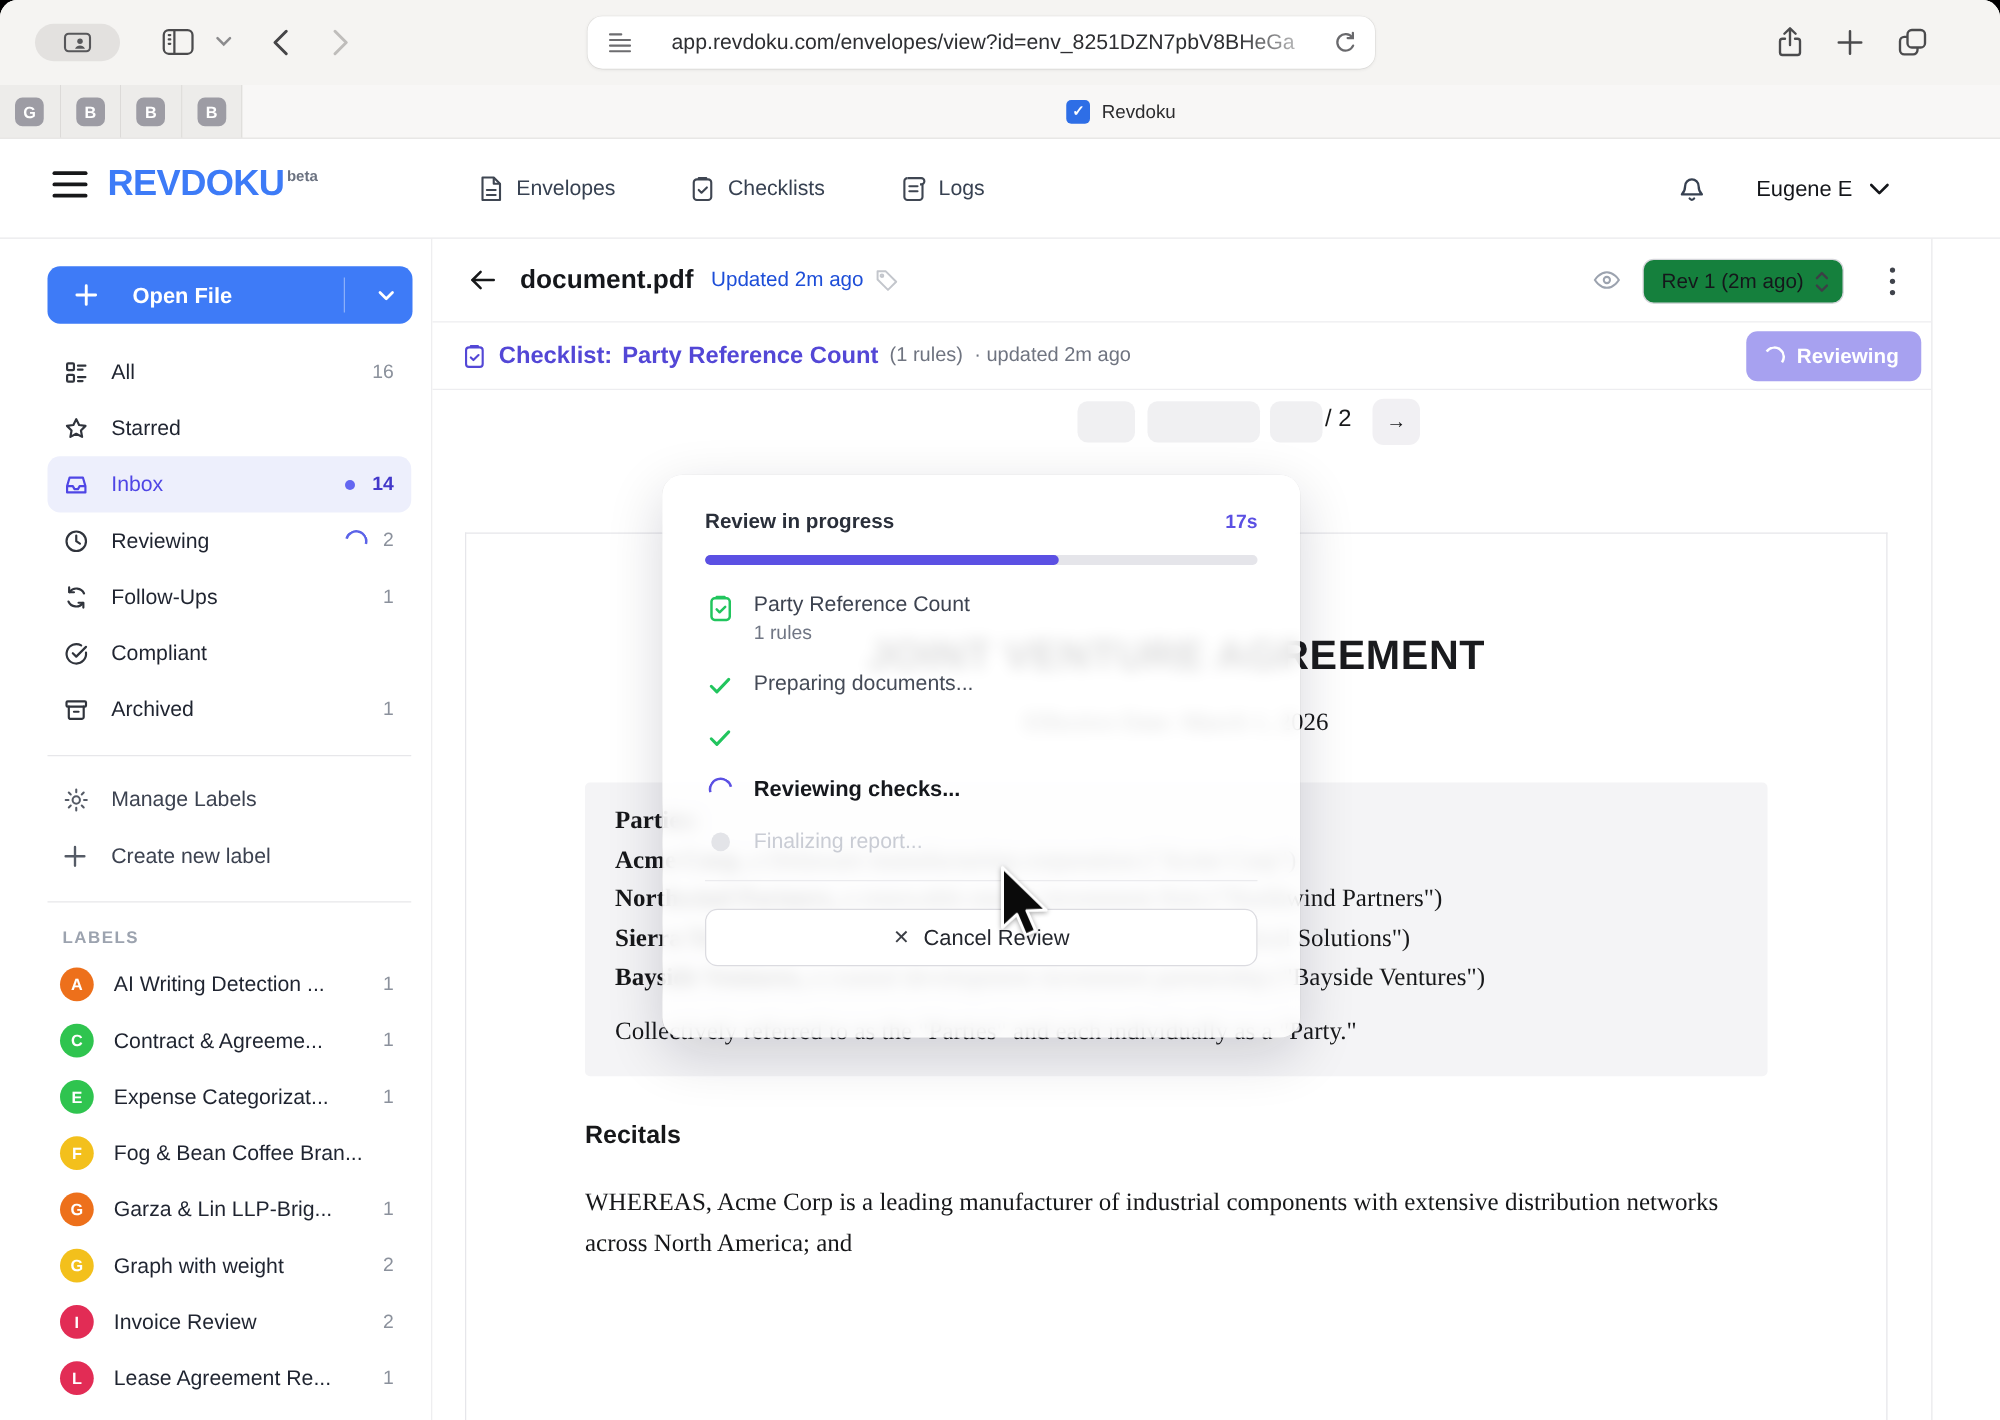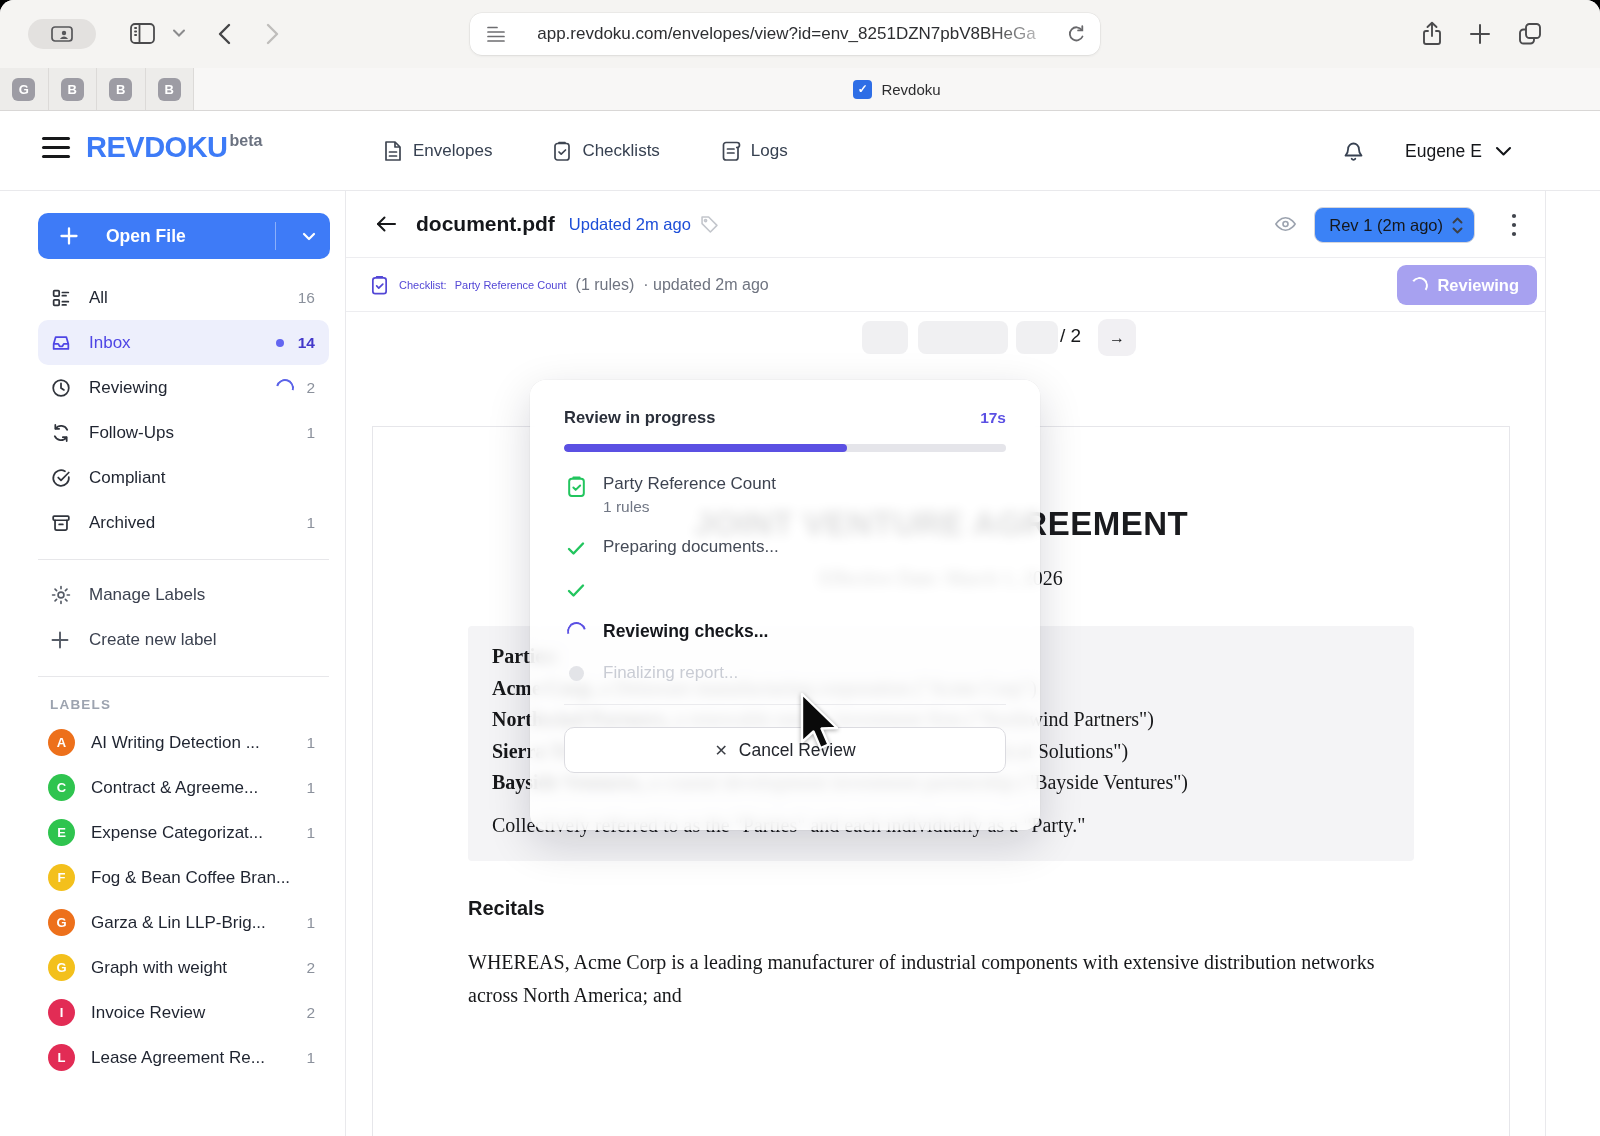--- a/index.html
+++ b/index.html
@@ -36,21 +36,21 @@
   .active-tab{flex:1;display:flex;align-items:center;justify-content:center;gap:9px;background:#f8f7f6;}
   .tab-fav{width:19px;height:19px;border-radius:4px;background:#2e6ee6;color:#fff;font-size:12px;font-weight:700;
     display:flex;align-items:center;justify-content:center;}
   .tab-title{font-size:15px;color:#2c2c2e;}
 
   
   .app-header{position:absolute;left:0;top:111px;width:1600px;height:80px;background:#fff;border-bottom:1px solid #e9e9ec;}
   .hamburger{position:absolute;left:42px;top:137px;width:28px;cursor:pointer;}
   .hamburger div{height:3px;background:#17181a;border-radius:2px;margin-bottom:6px;}
   .logo{position:absolute;left:86px;top:131px;font-size:29px;font-weight:800;color:#3d7bf7;letter-spacing:-.5px;}
-  .logo sup{font-size:16px;font-weight:600;color:#6b7280;letter-spacing:0;margin-left:2px;}
+  .logo sup{font-size:12px;font-weight:600;color:#6b7280;letter-spacing:0;margin-left:2px;}
   .top-nav{position:absolute;left:383px;top:111px;height:80px;display:flex;align-items:center;gap:60px;}
   .nav-item{display:flex;align-items:center;gap:10px;font-size:17px;color:#374151;font-weight:500;cursor:pointer;}
   .nav-item .ic{color:#3f4652;}
   .bell{position:absolute;left:1341px;top:136px;color:#374151;}
   .user-menu{position:absolute;left:1405px;top:111px;height:80px;display:flex;align-items:center;gap:13px;}
   .user-name{font-size:17.5px;color:#14161a;font-weight:500;}
   .user-chev{color:#14161a;}
 
   
   .app-body{position:absolute;left:0;top:191px;width:1600px;height:945px;display:flex;overflow:hidden;}
@@ -88,26 +88,26 @@
   .lb-count{margin-left:auto;font-size:15.5px;color:#8b919c;}
 
   
   .doc-header{height:67px;border-bottom:1px solid #ededf0;display:flex;align-items:center;position:relative;}
   .back-arrow{margin-left:28px;color:#17181a;cursor:pointer;}
   .doc-title{margin-left:18px;font-size:21px;font-weight:700;color:#15171b;}
   .doc-updated{margin-left:14px;font-size:16.5px;color:#1d4ed8;}
   .tag-ic{margin-left:8px;color:#c3c6cc;}
   .eye-ic{position:absolute;right:248px;top:24px;color:#9ca3af;cursor:pointer;}
   .rev-select{position:absolute;right:70px;top:16px;height:36px;padding:0 10px 0 14px;border:1px solid #d6d6db;border-radius:9px;
-    display:flex;align-items:center;gap:8px;font-size:16.5px;color:#15171b;cursor:pointer;background:#3b82f6;}
+    display:flex;align-items:center;gap:8px;font-size:16.5px;color:#15171b;cursor:pointer;background:#15803d;}
   .kebab{position:absolute;right:28px;top:22px;color:#40444c;cursor:pointer;}
 
   .checklist-row{height:54px;border-bottom:1px solid #ededf0;display:flex;align-items:center;position:relative;}
   .cl-ic{margin-left:24px;color:#5347d6;}
-  .cl-prefix,.cl-name{margin-left:10px;font-size:11px;color:#5347d6;font-weight:400;}
+  .cl-prefix,.cl-name{margin-left:10px;font-size:19px;color:#5347d6;font-weight:700;}
   .cl-name{margin-left:8px;}
   .cl-rules,.cl-updated{margin-left:9px;font-size:16px;color:#6f7480;}
   .status-badge{position:absolute;right:8px;top:7px;height:40px;padding:0 18px 0 14px;border-radius:9px;background:#a7a1f0;
     display:flex;align-items:center;gap:9px;color:#fff;font-size:16.5px;font-weight:700;cursor:pointer;}
   .badge-spin{width:17px;height:17px;border-radius:50%;border:2.5px solid transparent;
     border-top-color:#fff;border-right-color:#fff;transform:rotate(-10deg);}
 
   .reviewing-row{height:48px;border-bottom:1px solid #ededf0;display:flex;align-items:center;}
   .rv-spin{margin-left:24px;width:19px;height:19px;border-radius:50%;border:2.5px solid transparent;
     border-top-color:#4f52d8;border-right-color:#8b8ff0;transform:rotate(-40deg);}
@@ -331,20 +331,29 @@
           <svg width="22" height="22" viewBox="0 0 24 24" fill="none" stroke="currentColor" stroke-width="1.9" stroke-linecap="round" stroke-linejoin="round">
             <rect x="4" y="4" width="6" height="6" rx="1"></rect>
               <path d="M13.5 6h6.5M13.5 9.5h4"></path>
             <rect x="4" y="14" width="6" height="6" rx="1"></rect>
               <path d="M13.5 16h6.5M13.5 19.5h4"></path>
           </svg>
         </span>
         <span class="si-label">All</span>
         <span class="si-count">16</span>
       </div>
+      <div class="side-item">
+        <span class="si-icon">
+          <svg width="22" height="22" viewBox="0 0 24 24" fill="none" stroke="currentColor" stroke-width="1.9" stroke-linejoin="round">
+            <path d="M12 3.6l2.5 5.1 5.6.8-4 4 1 5.6-5.1-2.7-5.1 2.7 1-5.6-4-4 5.6-.8z"></path>
+          </svg>
+        </span>
+        <span class="si-label">Starred</span>
+        <span class="si-count"></span>
+      </div>
       <div class="side-item active">
         <span class="si-icon">
           <svg width="22" height="22" viewBox="0 0 24 24" fill="none" stroke="currentColor" stroke-width="1.9" stroke-linejoin="round">
             <path d="M4 13l2.2-7.5h11.6L20 13v5.5H4z"></path>
               <path d="M4 13h5l1.5 2.6h3L15 13h5"></path>
           </svg>
         </span>
         <span class="si-label">Inbox</span>
         <span class="si-dot"></span>
         <span class="si-count">14</span>

